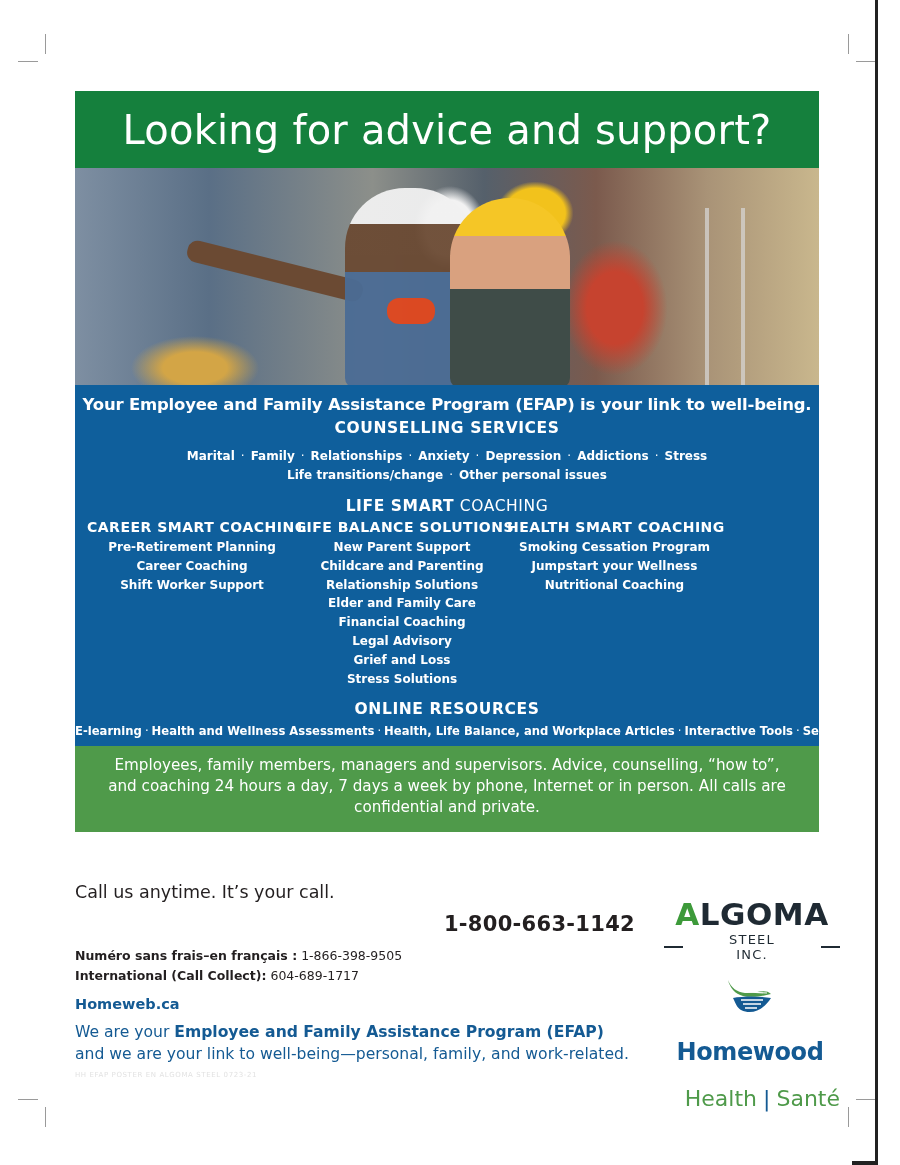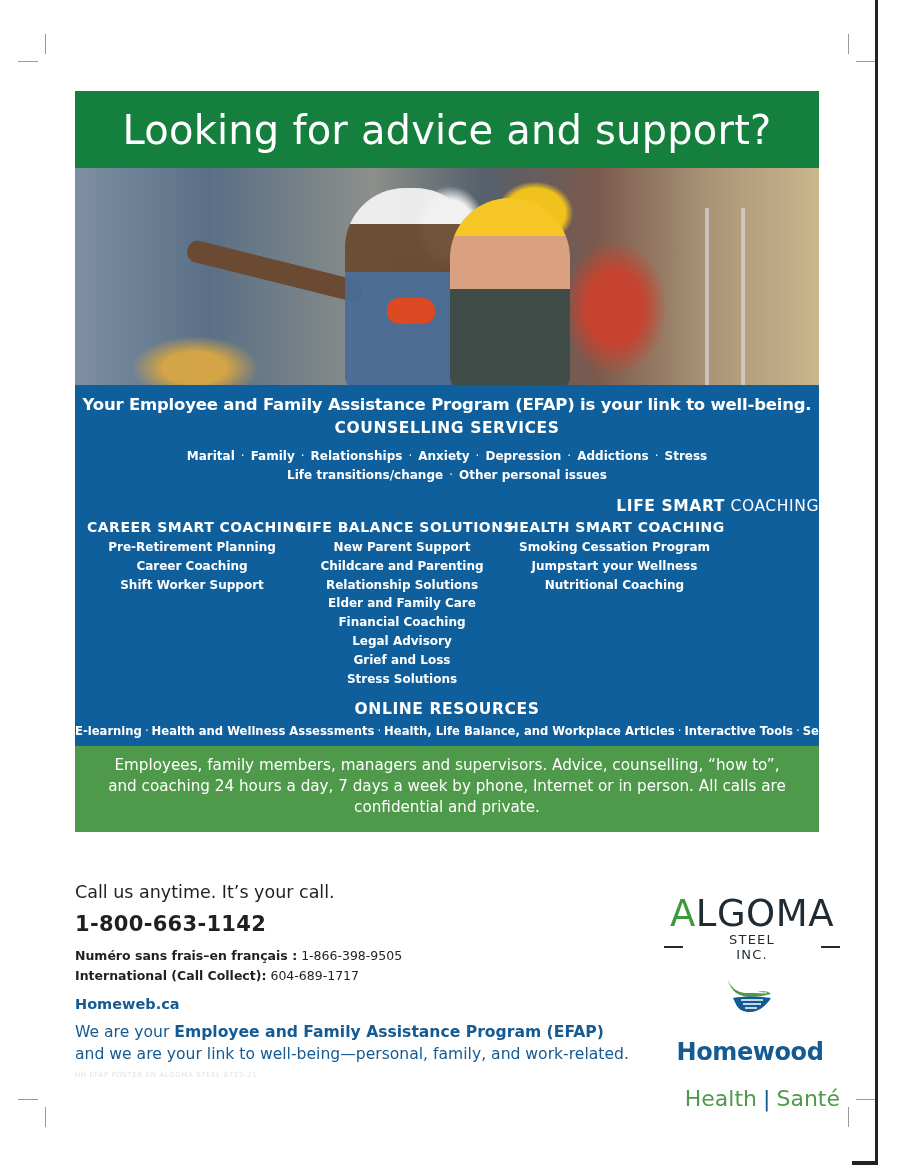--- a/index.html
+++ b/index.html
@@ -33,50 +33,50 @@
     background: linear-gradient(180deg, #f5c626 0 20%, #d9a17f 20% 48%, #3f4c48 48% 100%); }
   .photo .arm { position: absolute; left: 110px; top: 92px; width: 180px; height: 22px; border-radius: 10px; background: #6b4a33; transform: rotate(14deg); }
   .photo .ladder { position: absolute; left: 630px; top: 40px; width: 40px; height: 180px; border-left: 4px solid #d8d8d8; border-right: 4px solid #d8d8d8; opacity: .7; }
 
   .blue-panel { background: #0f5f9c; color: #ffffff; text-align: center; padding: 10px 0 8px; }
   .tagline { font-size: 16.5px; font-weight: 700; letter-spacing: -0.2px; }
   .section-title { font-size: 15.5px; font-weight: 700; letter-spacing: 0.6px; margin-top: 5px; }
   .inline-list { font-size: 12px; font-weight: 700; margin-top: 10px; line-height: 19px; }
   .inline-list .item { display: inline; }
   .inline-list .sep { display: inline; margin: 0 6px; font-weight: 400; }
-  .life-smart-title { font-size: 15.5px; letter-spacing: 0.6px; margin-top: 12px; text-align: right; }
+  .life-smart-title { font-size: 15.5px; letter-spacing: 0.6px; margin-top: 12px; }
   .life-smart-title .bold { font-weight: 700; }
   .life-smart-title .light { font-weight: 400; }
 
   .columns { display: flex; margin-top: 4px; padding: 0 10px 0 12px; }
   .col { text-align: center; }
   .col.c1 { width: 210px; }
   .col.c2 { width: 210px; }
   .col.c3 { width: 215px; }
   .col-title { font-size: 14px; font-weight: 700; letter-spacing: 0.5px; white-space: nowrap; margin-bottom: 3px; }
   .col-item { font-size: 12px; font-weight: 700; line-height: 18.8px; }
 
   .online-title { font-size: 15.5px; font-weight: 700; letter-spacing: 0.6px; margin-top: 12px; }
   .online-list { font-size: 11.6px; font-weight: 700; margin-top: 6px; white-space: nowrap; }
   .online-list .sep { margin: 0 3px; font-weight: 400; }
 
   .green-panel { background: #4f9a4a; color: #ffffff; text-align: center; font-size: 15.2px; line-height: 21px; padding: 9px 30px 12px; height: 86px; }
 
   .contact { position: absolute; left: 75px; top: 882px; width: 560px; }
   .call-line { font-size: 17.5px; color: #231f20; }
-  .phone-main { font-size: 21px; font-weight: 700; margin-top: 10px; letter-spacing: 0.3px; }
+  .phone-main { font-size: 21px; font-weight: 700; margin-top: 10px; letter-spacing: 0.3px; text-align: right; }
   .alt-phone { font-size: 12.5px; margin-top: 10px; line-height: 20px; }
   .alt-phone .label { font-weight: 700; }
   .website { font-size: 14.5px; font-weight: 700; color: #145a93; margin-top: 10px; }
   .closing { font-size: 15.6px; color: #145a93; margin-top: 9px; line-height: 22px; }
   .closing .bold { font-weight: 700; }
   .fineprint { font-size: 7px; color: #e2e2e2; margin-top: 6px; letter-spacing: 0.6px; }
 
   .algoma { position: absolute; left: 664px; top: 898px; width: 176px; text-align: center; }
-  .algoma-word { font-size: 37px; font-weight: 400; color: #1f2a33; letter-spacing: 0.5px; line-height: 32px; font-family: "DejaVu Sans", sans-serif; }
+  .algoma-word { font-size: 31px; font-weight: 700; color: #1f2a33; letter-spacing: 0.5px; line-height: 32px; font-family: "DejaVu Sans", sans-serif; }
   .algoma-word .a { color: #3d9a3a; }
   .algoma-sub { display: flex; align-items: center; justify-content: center; margin-top: 2px; gap: 30px; }
   .algoma-sub .rule { width: 26px; height: 1.5px; background: #1f2a33; }
   .algoma-sub .txt { font-size: 13px; color: #1f2a33; margin: 0 8px; letter-spacing: 1.2px; }
 
   .homewood { position: absolute; left: 660px; top: 978px; width: 180px; text-align: center; }
   .leaf-icon { display: block; margin: 0 auto; width: 50px; height: 40px; }
   .hw-name { font-size: 24px; font-weight: 700; color: #145a93; margin-top: 20px; letter-spacing: -0.4px; }
   .hw-sub { font-size: 22px; color: #4f9a4a; margin-top: 20px; text-align: right; }
   .hw-sub .pipe { color: #145a93; margin: 0 6px; }

